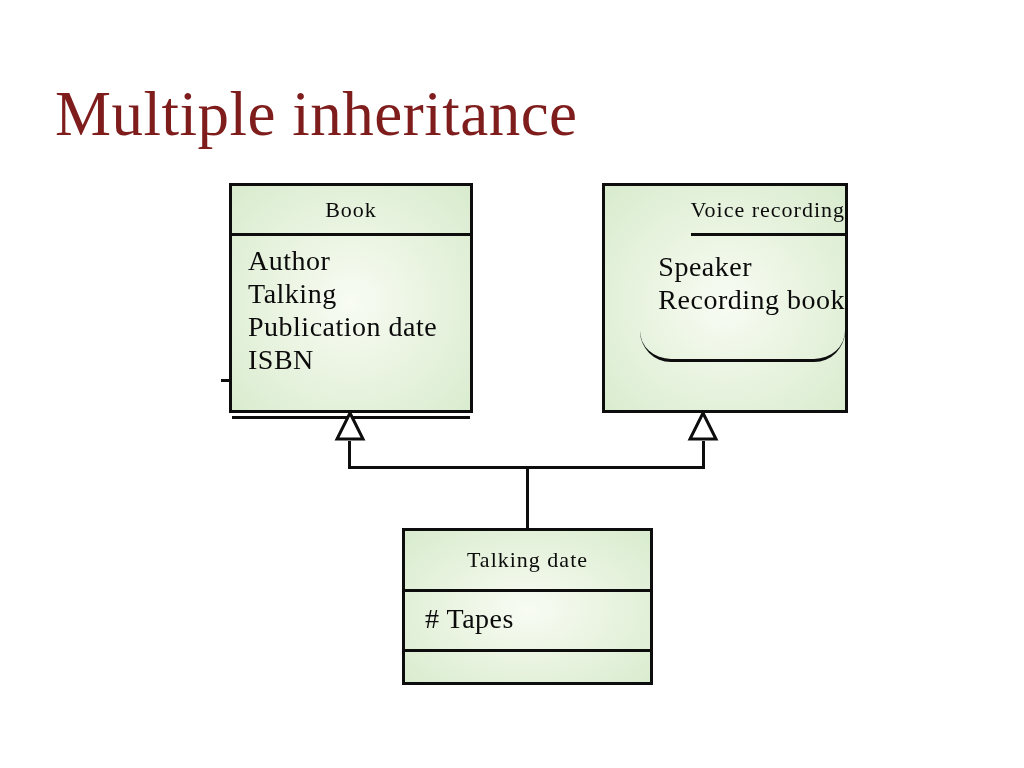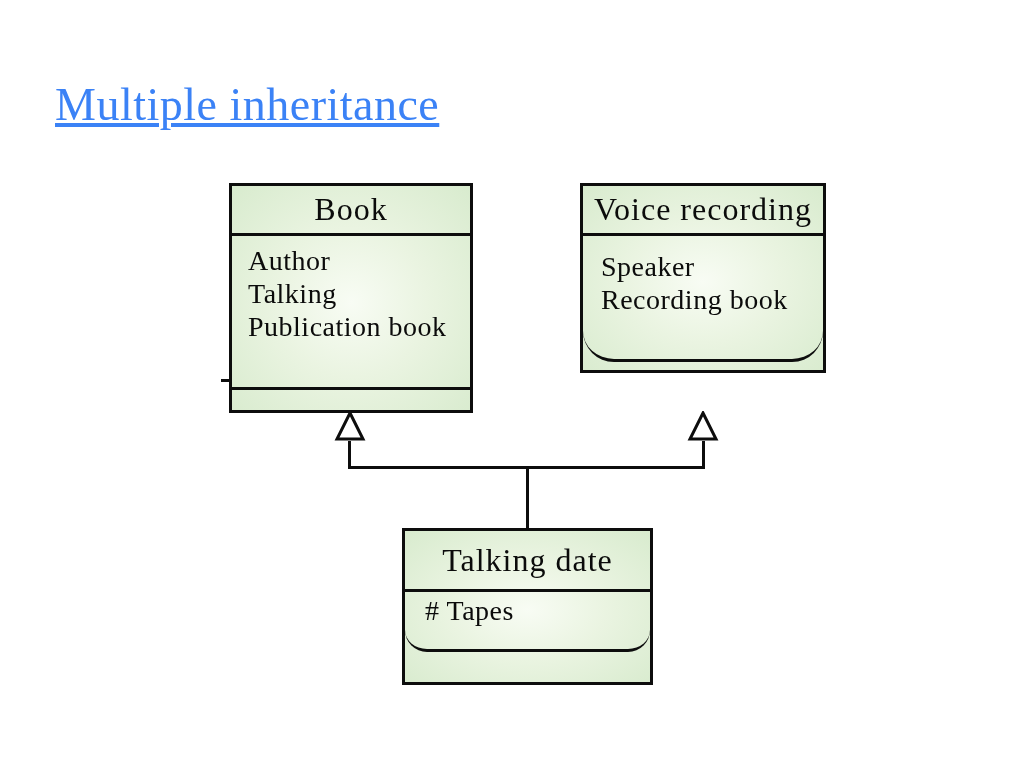--- a/index.html
+++ b/index.html
@@ -12,41 +12,40 @@
     width: 1024px;
     height: 768px;
     background: #ffffff;
     overflow: hidden;
     font-family: "Liberation Serif", "DejaVu Serif", serif;
   }
   #slide-title {
     position: absolute;
     left: 55px;
     top: 78px;
-    font-size: 46px;
+    font-size: 63px;
     letter-spacing: 0.5px;
-    color: #3b82f6;
+    color: #7f1d1d;
     white-space: nowrap;
-    text-decoration: underline;
   }
   .uml-box {
     position: absolute;
     box-sizing: border-box;
     border: 3px solid #0d0d0d;
     background: radial-gradient(ellipse at 50% 52%, #f8fcf4 0%, #eaf4e1 45%, #d8ebce 100%);
     display: flex;
     flex-direction: column;
   }
   .uml-name {
     box-sizing: content-box;
     border-bottom: 3px solid #0d0d0d;
     display: flex;
     align-items: center;
     justify-content: center;
-    font-size: 32px;
+    font-size: 22px;
     color: #0b0b0b;
     letter-spacing: 1px;
     flex: 0 0 auto;
   }
   .uml-attrs {
     box-sizing: border-box;
     border-bottom: 3px solid #0d0d0d;
     font-size: 28px;
     color: #0b0b0b;
     letter-spacing: 0.5px;
@@ -54,29 +53,29 @@
   }
   .uml-attr {
     line-height: 33px;
     white-space: nowrap;
   }
   .uml-empty {
     flex: 1 1 auto;
   }
   #box-book   { left: 229px; top: 183px; width: 244px; height: 230px; }
   #box-book .uml-name  { height: 47px; }
-  #box-book .uml-attrs { height: 154px; padding: 8px 0 0 16px; }
+  #box-book .uml-attrs { height: 183px; padding: 8px 0 0 16px; }
 
-  #box-voice  { left: 580px; top: 183px; width: 246px; height: 190px; }
+  #box-voice  { left: 602px; top: 183px; width: 246px; height: 230px; align-items: flex-end; }
   #box-voice .uml-name  { height: 47px; }
   #box-voice .uml-attrs { height: 126px; padding: 14px 0 16px 18px; border-radius: 31px; }
 
   #box-talking { left: 402px; top: 528px; width: 251px; height: 157px; }
   #box-talking .uml-name  { height: 58px; }
-  #box-talking .uml-attrs { height: 60px; padding: 2px 0 0 20px; border-radius: 22px; }
+  #box-talking .uml-attrs { height: 60px; padding: 10px 0 0 20px; }
 
   .conn {
     position: absolute;
     background: #0d0d0d;
   }
   #conn-left-v   { left: 348px; top: 441px; width: 3px;  height: 28px; }
   #conn-right-v  { left: 702px; top: 441px; width: 3px;  height: 28px; }
   #conn-h        { left: 348px; top: 466px; width: 357px; height: 3px; }
   #conn-center-v { left: 526px; top: 466px; width: 3px;  height: 63px; }
   #tick-left     { left: 221px; top: 379px; width: 9px;  height: 3px; }
@@ -94,21 +93,22 @@
 
 <div id="slide">
 
   <div id="slide-title">Multiple inheritance</div>
 
   <div class="uml-box" id="box-book">
     <div class="uml-name">Book</div>
     <div class="uml-attrs">
       <div class="uml-attr">Author</div>
       <div class="uml-attr">Talking</div>
-      <div class="uml-attr">Publication book</div>
+      <div class="uml-attr">Publication date</div>
+      <div class="uml-attr">ISBN</div>
     </div>
     <div class="uml-empty"></div>
   </div>
 
   <div class="uml-box" id="box-voice">
     <div class="uml-name">Voice recording</div>
     <div class="uml-attrs">
       <div class="uml-attr">Speaker</div>
       <div class="uml-attr">Recording book</div>
     </div>

